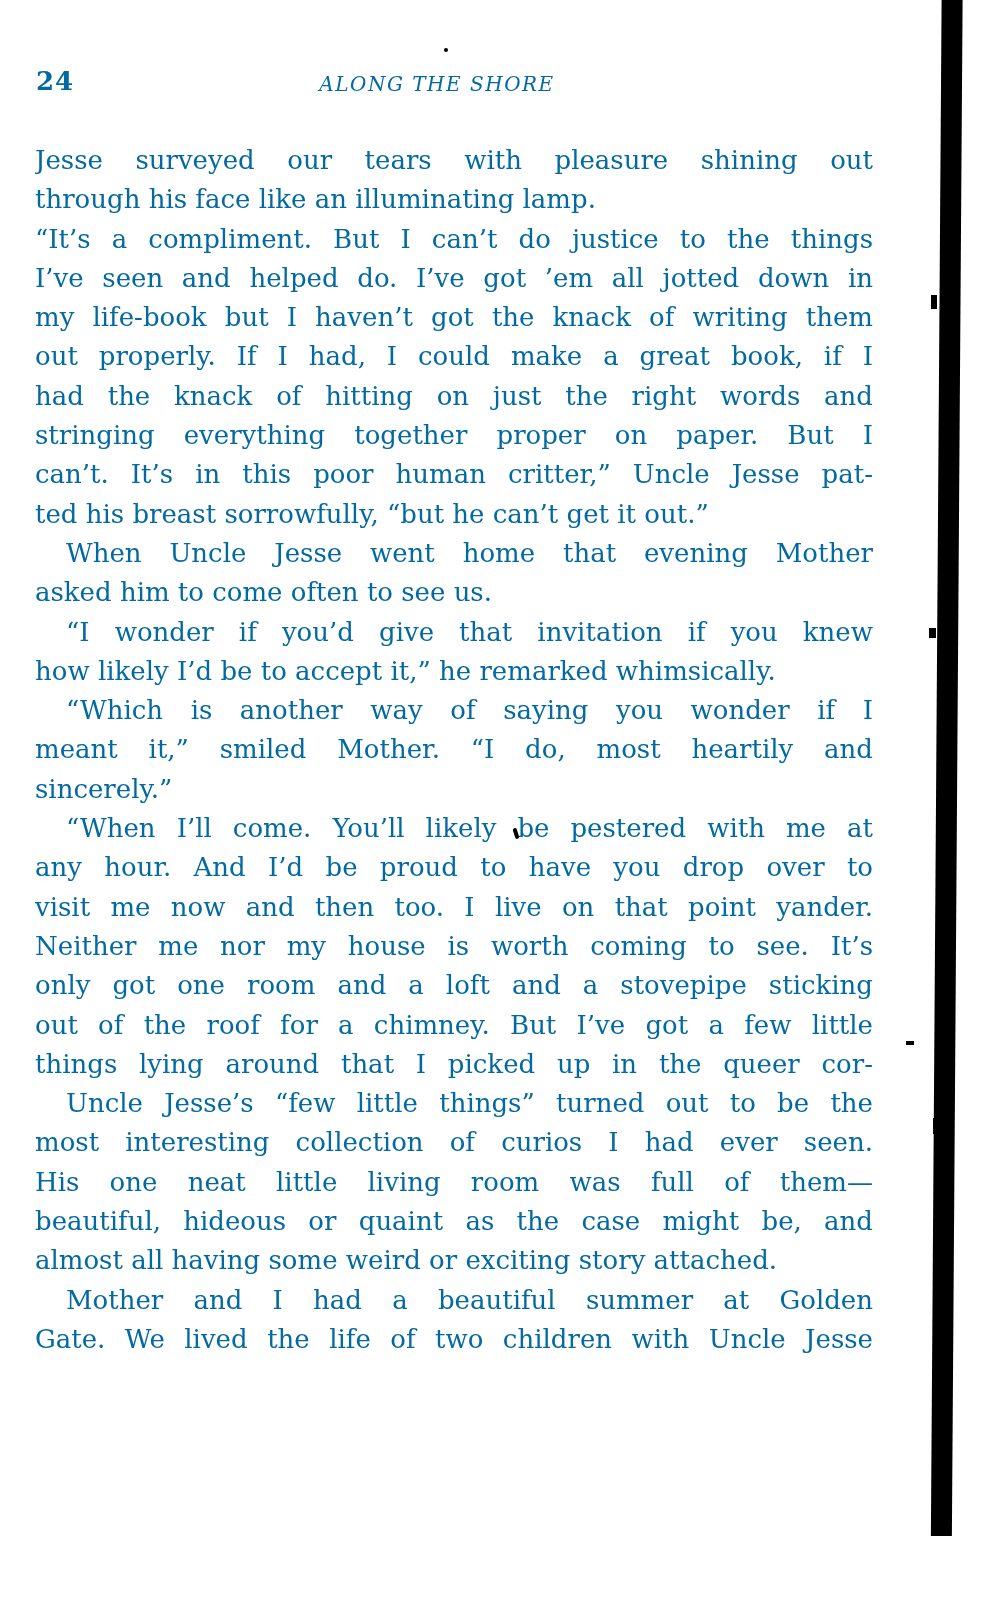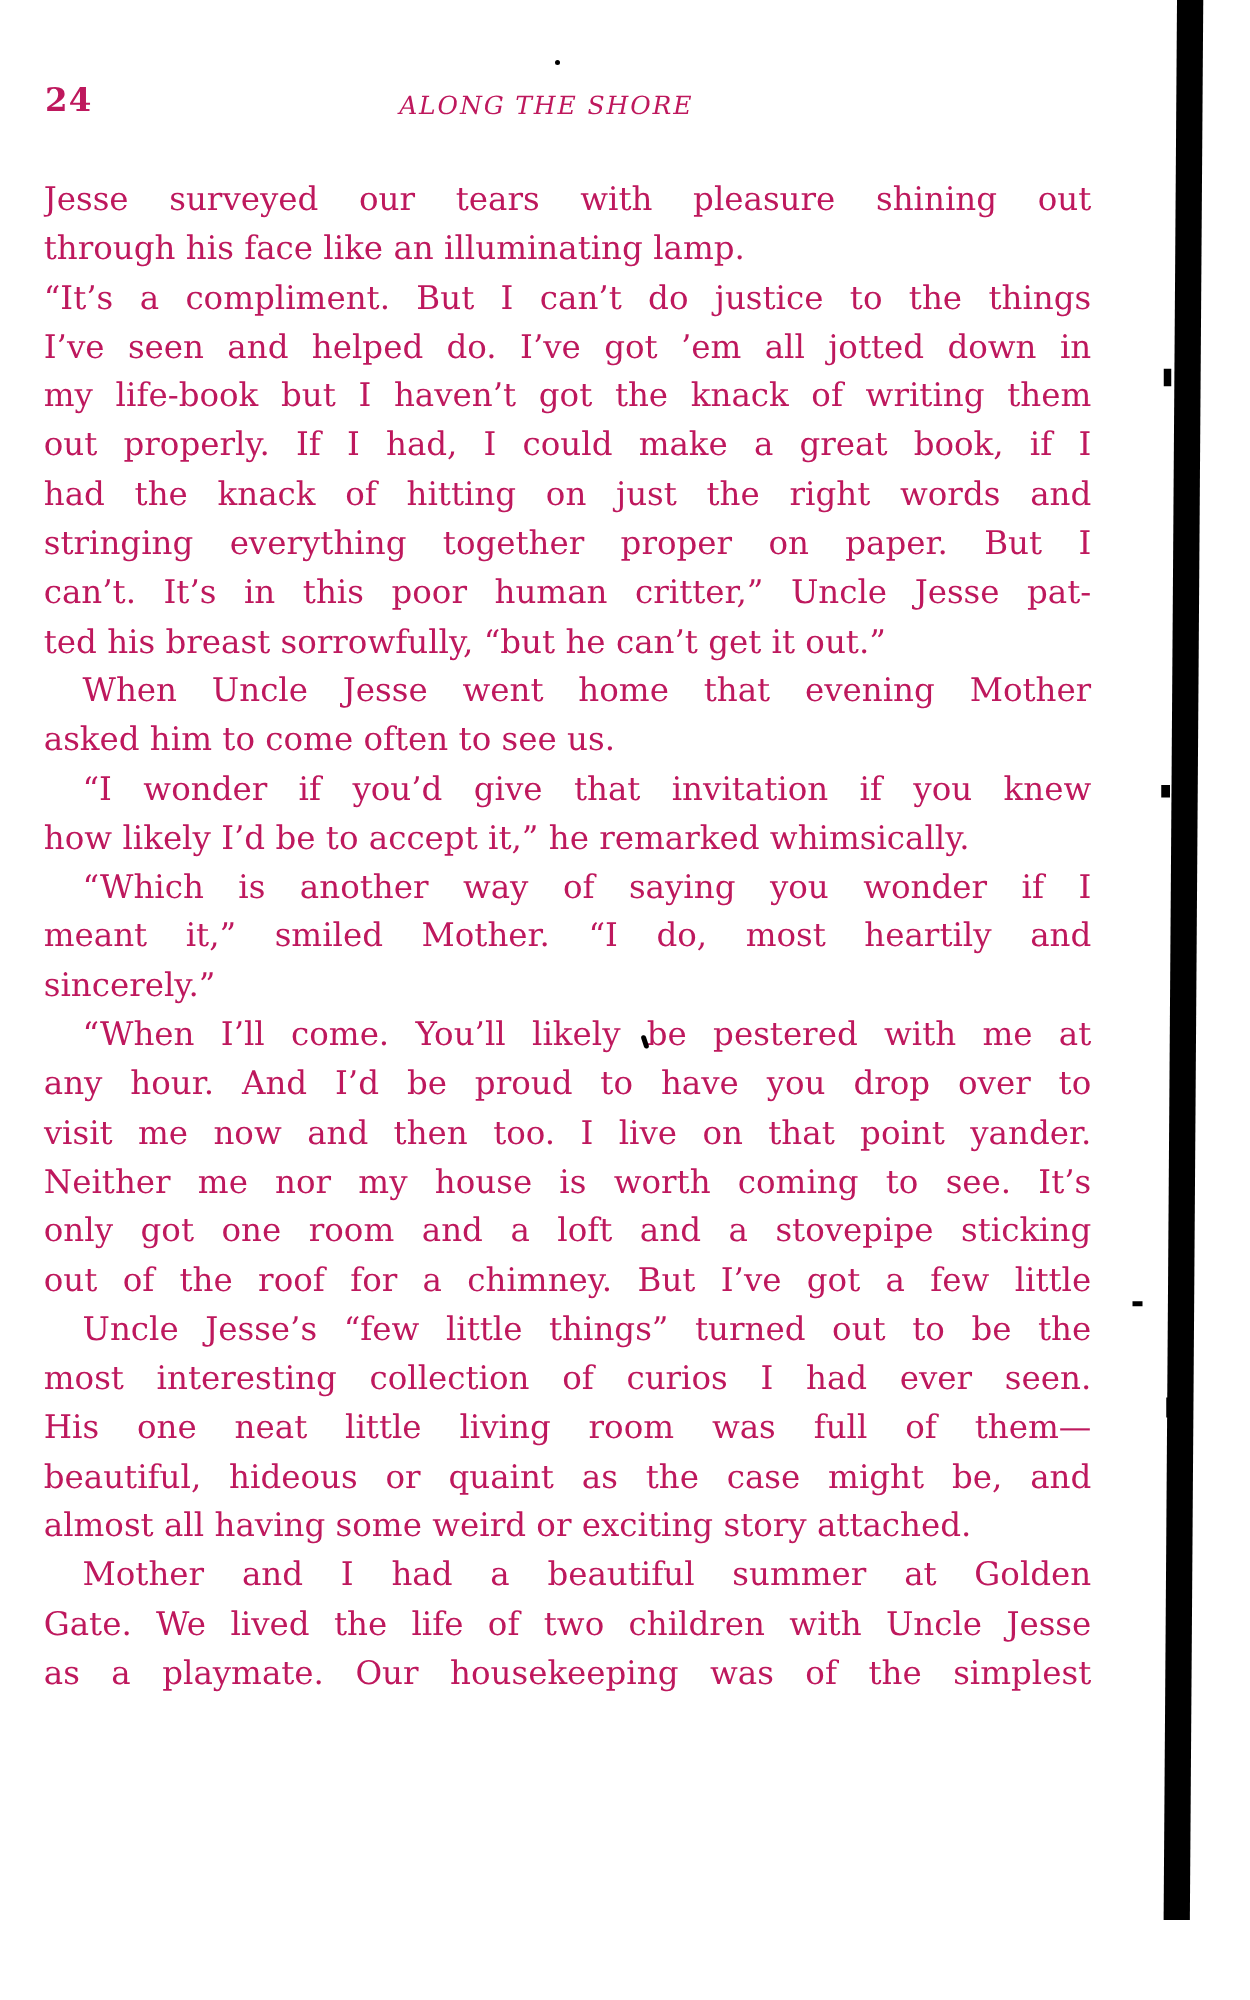--- a/index.html
+++ b/index.html
@@ -7,21 +7,21 @@
     padding: 0;
     background: #ffffff;
   }
   .page {
     position: relative;
     width: 1000px;
     height: 1536px;
     background: #ffffff;
     overflow: hidden;
     font-family: "DejaVu Serif", serif;
-    color: #be185d;
+    color: #0369a1;
   }
   .page-number {
     position: absolute;
     left: 36px;
     top: 66px;
     font-size: 26px;
     font-weight: bold;
     letter-spacing: 1px;
   }
   .running-head {
@@ -109,28 +109,28 @@
       <div class="line">how likely I’d be to accept it,” he remarked whimsically.</div>
       <div class="line j ind">“Which is another way of saying you wonder if I</div>
       <div class="line j">meant it,” smiled Mother. “I do, most heartily and</div>
       <div class="line">sincerely.”</div>
       <div class="line j ind">“When I’ll come. You’ll likely be pestered with me at</div>
       <div class="line j">any hour. And I’d be proud to have you drop over to</div>
       <div class="line j">visit me now and then too. I live on that point yander.</div>
       <div class="line j">Neither me nor my house is worth coming to see. It’s</div>
       <div class="line j">only got one room and a loft and a stovepipe sticking</div>
       <div class="line j">out of the roof for a chimney. But I’ve got a few little</div>
+      <div class="line j">things lying around that I picked up in the queer cor-</div>
       <div class="line j ind">Uncle Jesse’s “few little things” turned out to be the</div>
       <div class="line j">most interesting collection of curios I had ever seen.</div>
       <div class="line j">His one neat little living room was full of them—</div>
       <div class="line j">beautiful, hideous or quaint as the case might be, and</div>
       <div class="line">almost all having some weird or exciting story attached.</div>
       <div class="line j ind">Mother and I had a beautiful summer at Golden</div>
       <div class="line j">Gate. We lived the life of two children with Uncle Jesse</div>
-      <div class="line j">as a playmate. Our housekeeping was of the simplest</div>
     </div>
 
   <div class="scan-band"></div>
   <div class="band-bump" style="left:931px; top:295px;  width:6px; height:14px;"></div>
   <div class="band-bump" style="left:929px; top:628px;  width:7px; height:10px;"></div>
   <div class="band-bump" style="left:933px; top:1118px; width:6px; height:16px;"></div>
   <div class="band-bump" style="left:925px; top:1556px; width:9px; height:5px;"></div>
   <div class="band-bump" style="left:917px; top:1584px; width:7px; height:4px;"></div>
   <div class="band-bump" style="left:906px; top:1041px; width:8px; height:4px;"></div>
   <div class="speckle" style="left:444px; top:48px; width:4px; height:4px;"></div>

